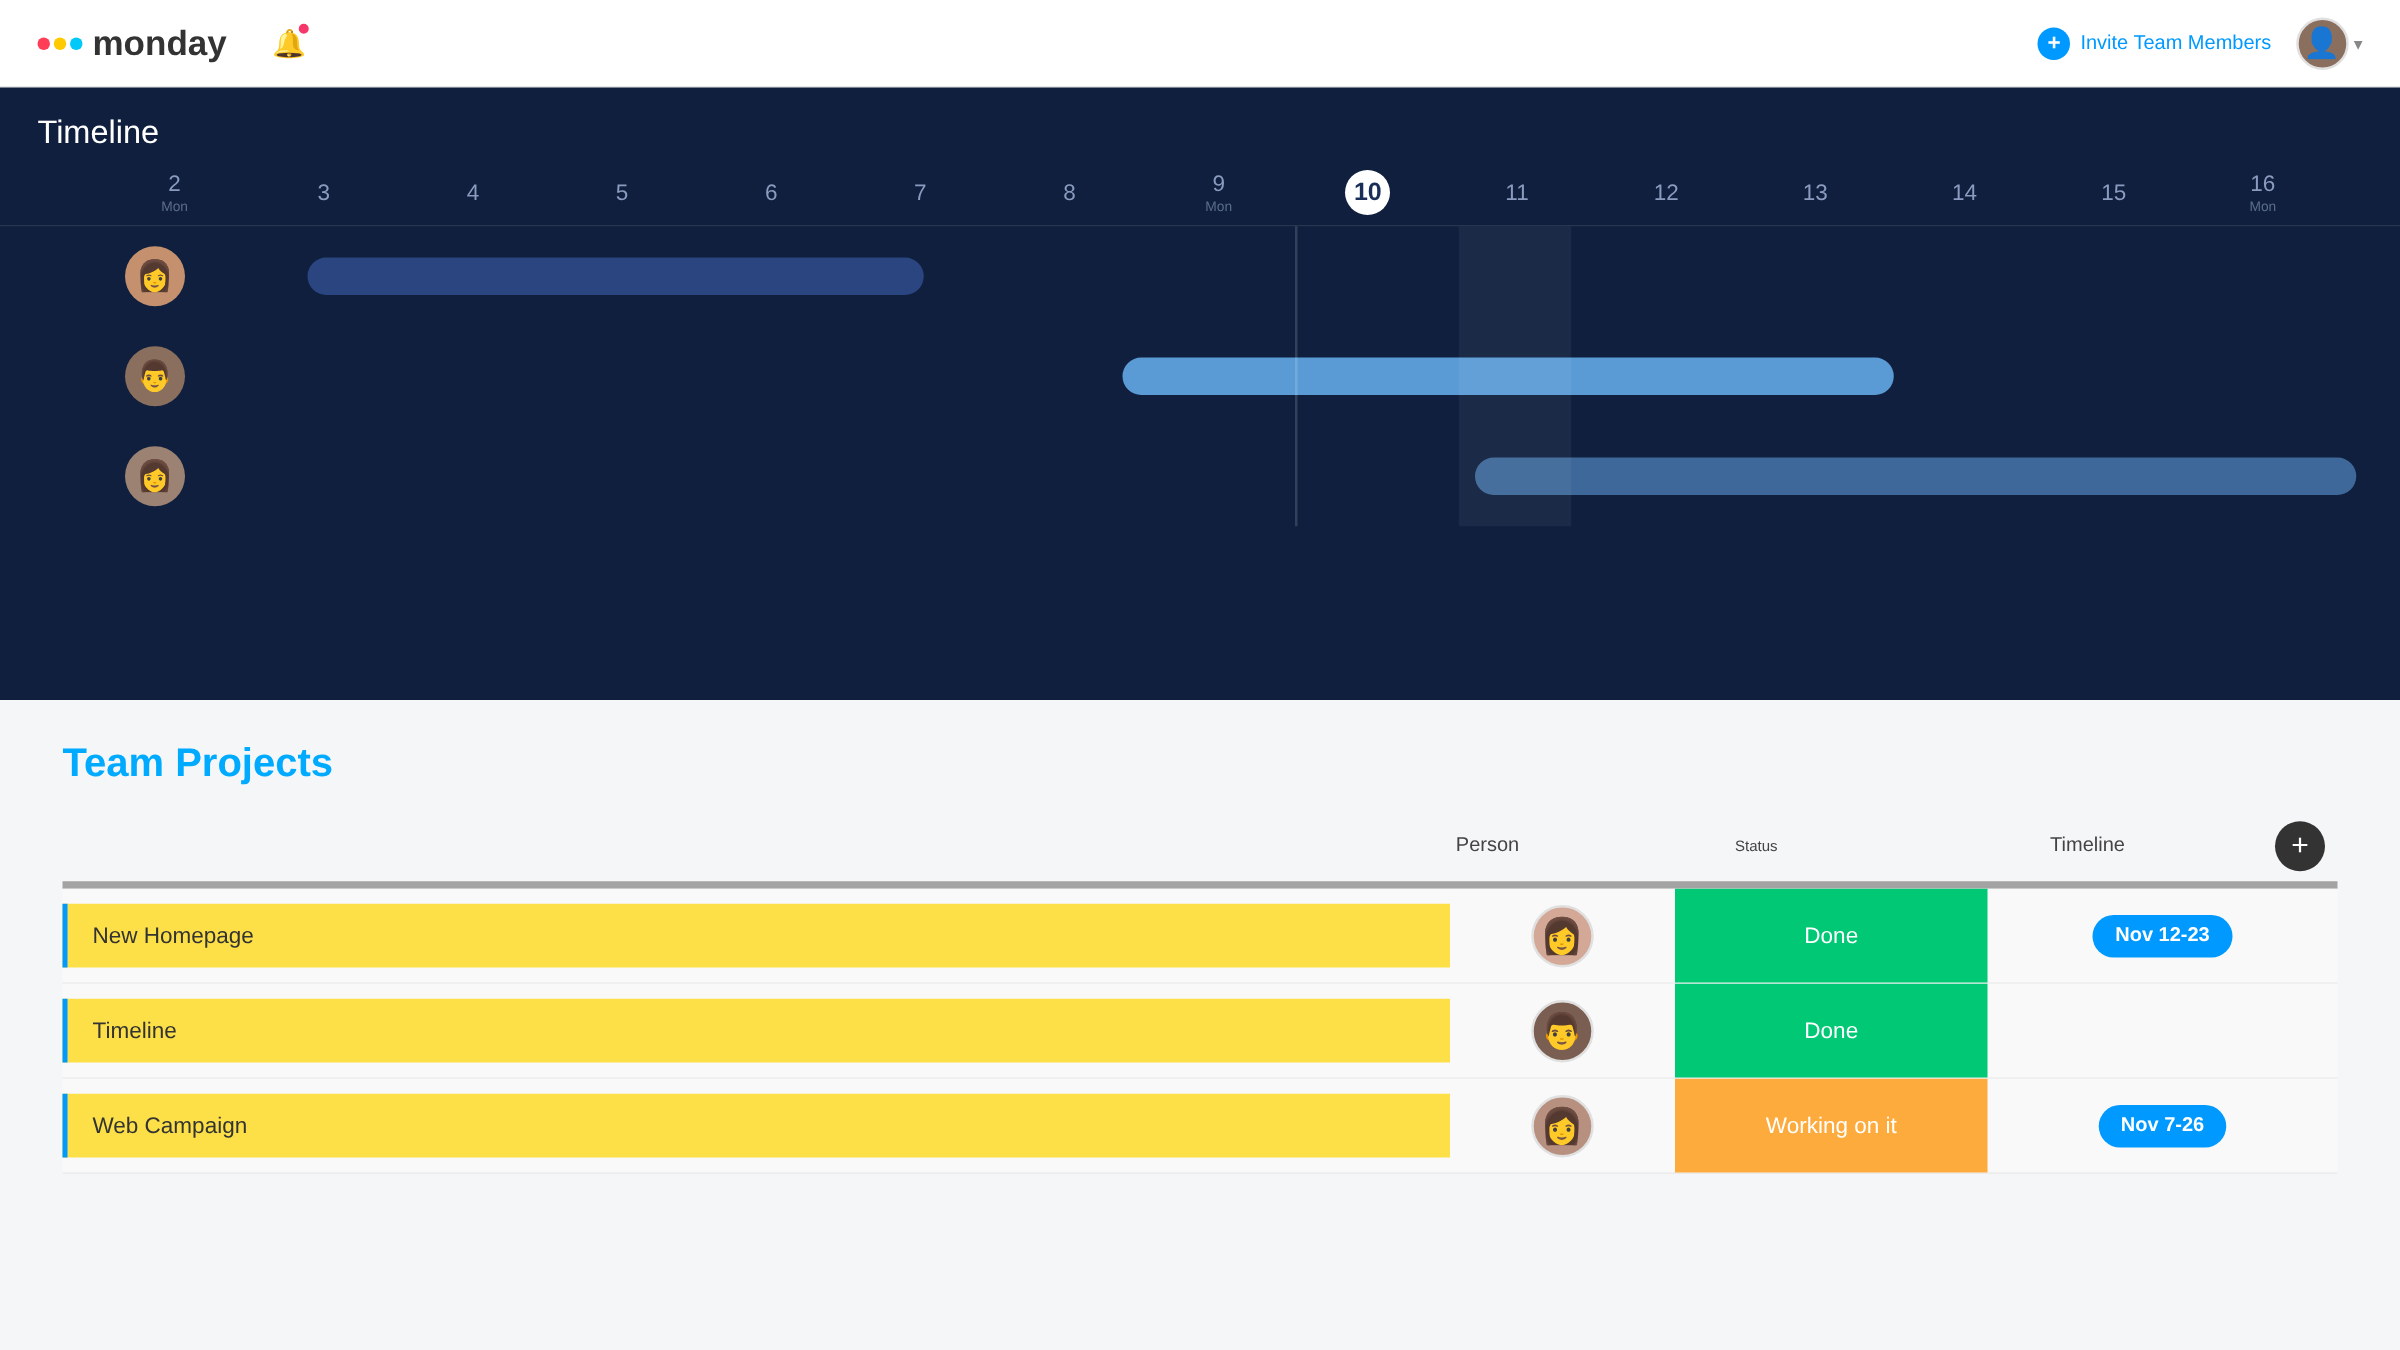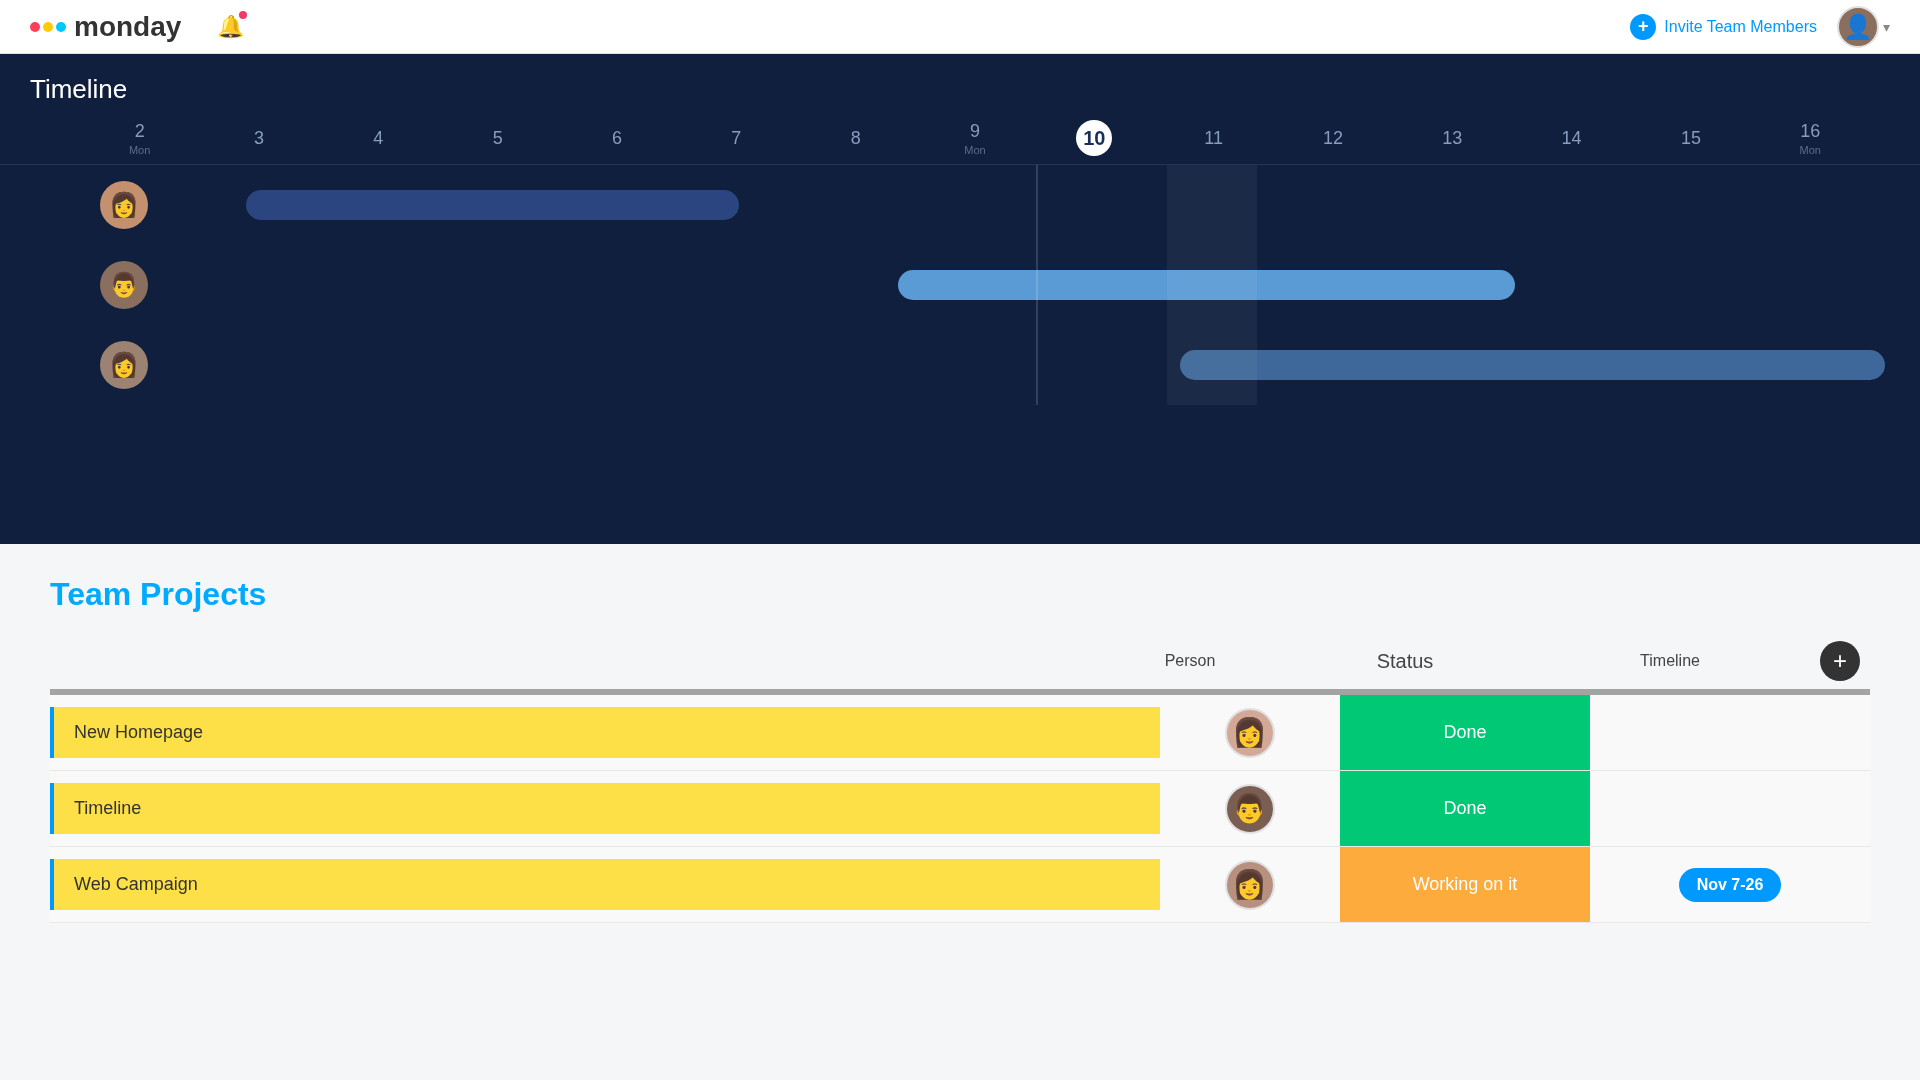--- a/index.html
+++ b/index.html
@@ -1,21 +1,21 @@
 <!DOCTYPE html>
 <html><head>
   <meta charset="utf-8">
   <style>
     * { margin: 0; padding: 0; box-sizing: border-box; }
     body { font-family: 'Segoe UI', Arial, sans-serif; background: #f5f6f8; width: 1920px; height: 1080px; overflow: hidden; }
 
     
     .header {
       background: #fff;
-      height: 54px;
+      height: 70px;
       display: flex;
       align-items: center;
       padding: 0 30px;
       border-bottom: 1px solid #e0e0e0;
       justify-content: space-between;
     }
     .header-left { display: flex; align-items: center; gap: 30px; }
     .logo { display: flex; align-items: center; gap: 8px; }
     .logo-dots { display: flex; gap: 3px; align-items: center; }
     .dot { width: 10px; height: 10px; border-radius: 50%; }
@@ -315,37 +315,40 @@
     </div>
   </div>
 </div>
 
 <div class="main-content">
   <div class="section-title">Team Projects</div>
 
   <div class="table-header-wrapper">
     <div></div>
     <div style="text-align:center; font-size:16px; color:#444; font-weight:500;">Person</div>
-    <div style="text-align:center; font-size:20px; color:#444; font-weight:500;">Status</div>
+    <div style="text-align:center; font-size:12px; color:#444; font-weight:500;">Status</div>
     <div style="text-align:center; font-size:16px; color:#444; font-weight:500;">Timeline</div>
     <div style="text-align:center;">
       <div class="add-col-btn">+</div>
     </div>
   </div>
 
   <div class="project-row">
     <div class="project-name-cell">
       <span>New Homepage</span>
     </div>
     <div class="person-cell">
       <div class="person-avatar" style="background:#d4a896;">👩</div>
     </div>
     <div class="status-cell">
       <div class="status-badge status-done">Done</div>
     </div>
+    <div class="timeline-cell">
+      <div class="timeline-badge">Nov 12-23</div>
+    </div>
   </div>
 
   <div class="project-row">
     <div class="project-name-cell">
       <span>Timeline</span>
     </div>
     <div class="person-cell">
       <div class="person-avatar" style="background:#7B5E52;">👨</div>
     </div>
     <div class="status-cell">

